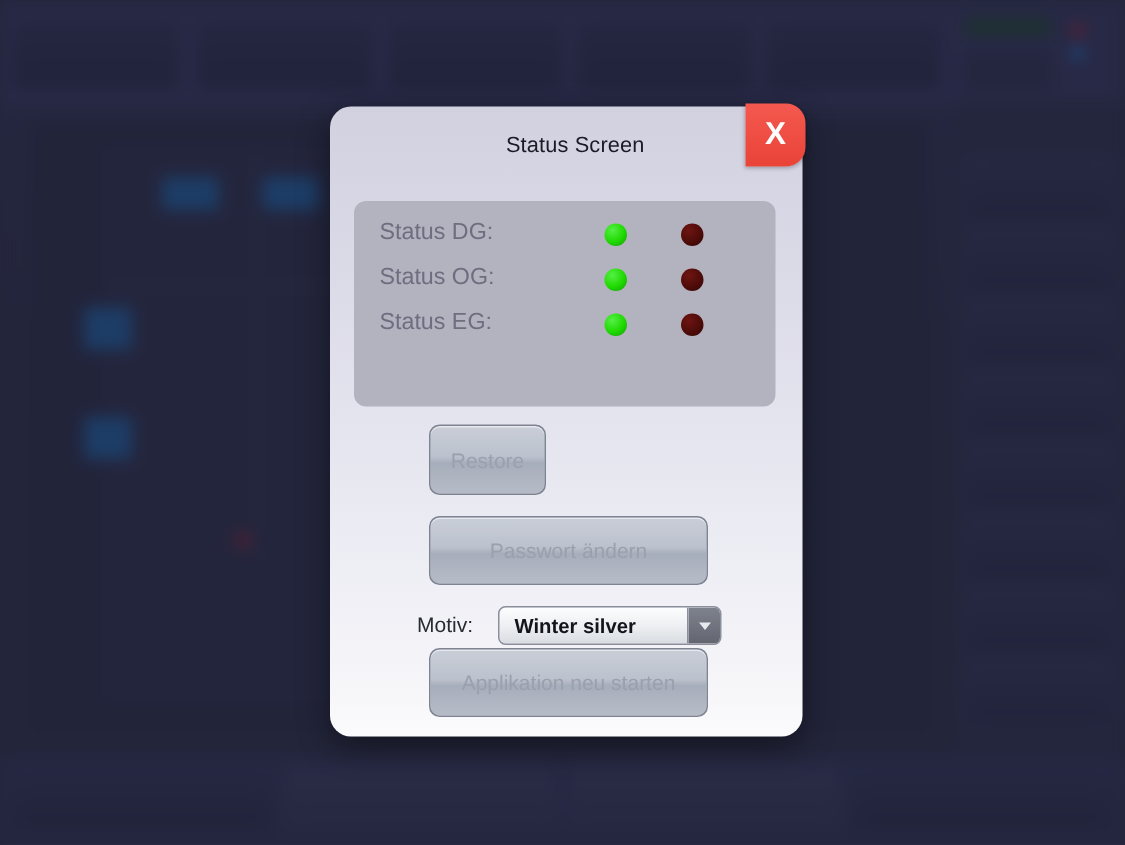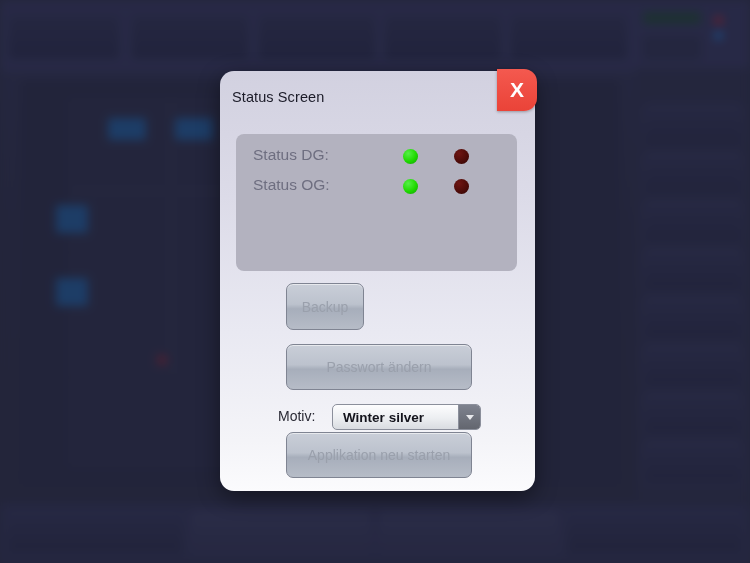--- a/index.html
+++ b/index.html
@@ -164,21 +164,21 @@
         #e9e9f2 62%,
         #f4f4f8 88%,
         #fbfbfd 100%);
     box-shadow: 0 6px 22px rgba(0,0,0,0.45);
     overflow: visible;
   }
 
   #dialog-title {
     position: absolute;
     left: 12px; right: 0; top: 18px;
-    text-align: left;
+    text-align: center;
     font-size: 14.5px;
     color: #1b1b28;
     letter-spacing: 0.1px;
   }
 
   #close-button {
     position: absolute;
     left: 277px; top: -2px;
     width: 40px; height: 42px;
     border-radius: 0 13px 13px 0;
@@ -382,23 +382,28 @@
         <div class="status-row" style="top: 8px;">
           <span class="s-label">Status DG:</span>
           <span class="led c1 green-on"></span>
           <span class="led c2 red-off"></span>
         </div>
         <div class="status-row" style="top: 38px;">
           <span class="s-label">Status OG:</span>
           <span class="led c1 green-on"></span>
           <span class="led c2 red-off"></span>
         </div>
+        <div class="status-row" style="top: 68px;">
+          <span class="s-label">Status EG:</span>
+          <span class="led c1 green-on"></span>
+          <span class="led c2 red-off"></span>
+        </div>
       </div>
 
-    <button class="btn" id="btn-backup">Backup</button>
+    <button class="btn" id="btn-backup">Restore</button>
     <button class="btn" id="btn-password">Passwort ändern</button>
     <button class="btn" id="btn-restart">Applikation neu starten</button>
 
     <div id="motiv-row">
       <span id="motiv-label">Motiv:</span>
       <div id="motiv-select">
         <span id="motiv-value">Winter silver</span>
         <span id="motiv-arrow"></span>
       </div>
     </div>

